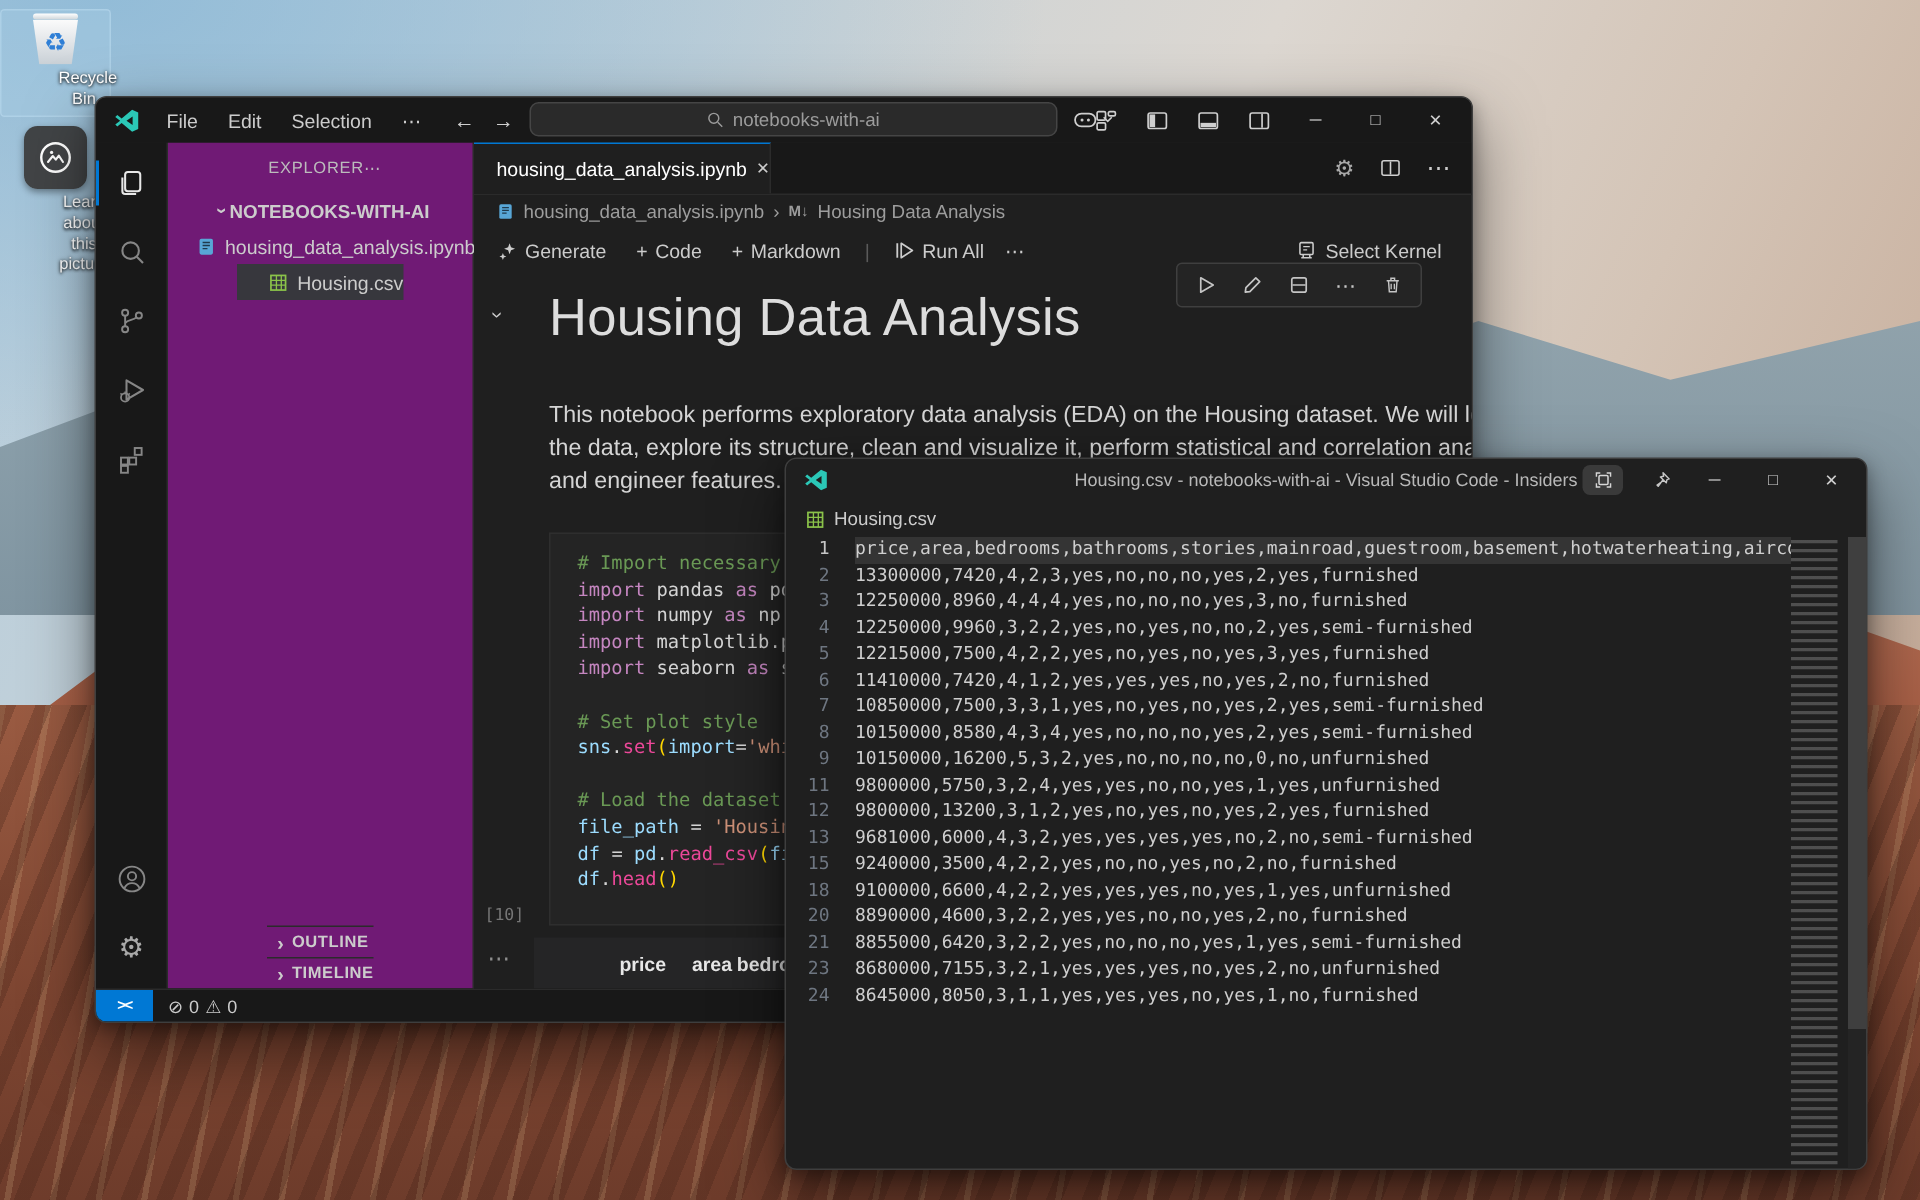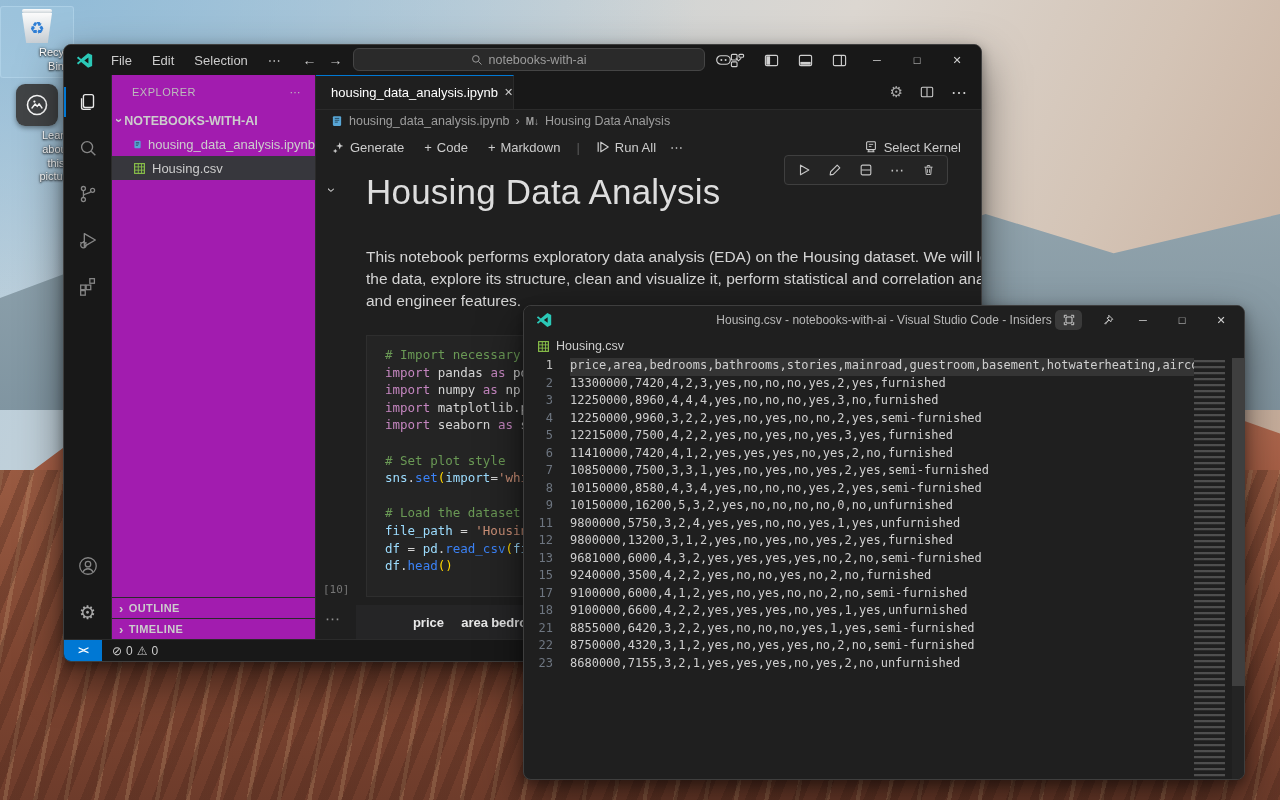--- a/index.html
+++ b/index.html
@@ -29,41 +29,41 @@
   .bin-body { width:30px; height:30px; margin:0 auto; background:linear-gradient(180deg,#fbfbfb,#c9d0d6); clip-path:polygon(0 0,100% 0,86% 100%,14% 100%); display:flex; align-items:center; justify-content:center; }
   .bin-body span { color:#2f7fd6; font-size:17px; line-height:1; }
   #icon-learn { left:0px; top:84px; }
   .learn-badge { width:42px; height:42px; margin:0 auto; background:rgba(58,58,58,.92); border-radius:9px; display:flex; align-items:center; justify-content:center; box-shadow:0 2px 5px rgba(0,0,0,.4); }
 
   
   .window { position:absolute; background:#1f1f1f; border:1px solid #3e3e3e; border-radius:8px; overflow:hidden; box-shadow:0 18px 44px rgba(0,0,0,.5),0 4px 12px rgba(0,0,0,.35); color:#cccccc; }
   .ctl { font-size:11px; color:#d0d0d0; width:20px; text-align:center; }
 
   
-  #win-main { left:63px; top:44px; width:919px; height:618px; z-index:5; display:flex; flex-direction:column; }
+  #win-main { left:63px; top:64px; width:919px; height:618px; z-index:5; display:flex; flex-direction:column; }
   .titlebar { position:relative; height:30px; background:#181818; display:flex; align-items:center; flex:0 0 30px; }
   .tb-logo { margin:0 10px 0 12px; display:flex; }
   .menus { display:flex; gap:4px; font-size:13px; color:#cccccc; }
   .menus span { padding:2px 8px; border-radius:5px; }
   .tb-center { position:absolute; left:50%; top:3px; transform:translateX(-50%); display:flex; align-items:center; gap:10px; }
   .nav-arrows { display:flex; gap:12px; color:#cfcfcf; font-size:14px; }
   .searchbox { width:352px; height:23px; background:#2a2a2a; border:1px solid #454545; border-radius:6px; display:flex; align-items:center; justify-content:center; gap:6px; font-size:12.5px; color:#9c9c9c; }
   .copilot { display:flex; align-items:center; gap:2px; color:#cfcfcf; }
   .tb-right { margin-left:auto; display:flex; align-items:center; gap:20px; padding-right:14px; }
   .layout-icons { display:flex; gap:19px; align-items:center; }
 
   .mw-body { flex:1; display:flex; min-height:0; }
   .activitybar { width:48px; background:#181818; border-right:1px solid #2b2b2b; display:flex; flex-direction:column; align-items:center; padding-top:4px; }
   .ab-item { position:relative; width:48px; height:46px; display:flex; align-items:center; justify-content:center; color:#868686; }
   .ab-item.active { color:#e7e7e7; }
   .ab-item.active::before { content:""; position:absolute; left:0; top:8px; bottom:8px; width:2px; background:#0078d4; }
   .ab-bottom { margin-top:auto; padding-bottom:4px; display:flex; flex-direction:column; align-items:center; }
   .gear-glyph { font-size:19px; color:#a8a8a8; }
 
-  .sidebar { width:204px; background:#a21caf; border-right:1px solid #2b2b2b; display:flex; flex-direction:column; font-size:13px; }
+  .sidebar { width:204px; background:#701a75; border-right:1px solid #2b2b2b; display:flex; flex-direction:column; font-size:13px;align-items:center; }
   .sb-header { height:34px; display:flex; align-items:center; justify-content:space-between; padding:0 14px 0 20px; font-size:11px; letter-spacing:.5px; color:#bcbcbc; }
   .sb-root { height:23px; display:flex; align-items:center; gap:3px; font-weight:700; color:#cccccc; padding-left:5px; font-size:12.5px; }
   .file-row { height:24px; display:flex; align-items:center; gap:6px; padding-left:21px; color:#cccccc; }
   .file-row.sel { background:#37373d; }
   .sb-bottom { margin-top:auto; }
   .sb-sec { height:21px; border-top:1px solid #2b2b2b; display:flex; align-items:center; gap:5px; padding-left:7px; font-size:11px; font-weight:700; letter-spacing:.4px; color:#cccccc; }
   .chev-r { display:inline-block; color:#cccccc; font-size:13px; }
   .chev-d { display:inline-block; transform:rotate(90deg); color:#cccccc; font-size:13px; }
 
   .editor { position:relative; flex:1; display:flex; flex-direction:column; background:#1f1f1f; min-width:0; }
@@ -79,21 +79,21 @@
   .kernel-btn { margin-left:auto; display:flex; align-items:center; gap:6px; }
 
   .cell-toolbar { position:absolute; top:80px; right:33px; z-index:6; display:flex; align-items:center; gap:17px; background:#242424; border:1px solid #3f3f3f; border-radius:4px; padding:6px 12px; color:#c5c5c5; }
 
   .nbarea { position:relative; flex:1; background:#1f1f1f; overflow:hidden; }
   .md-chev { position:absolute; left:14px; top:20px; color:#cccccc; font-size:14px; transform:rotate(90deg); }
   .nb-h1 { position:absolute; left:50px; top:10px; font-size:35px; font-weight:300; color:#dddddd; letter-spacing:.2px; }
   .nb-p { position:absolute; left:50px; top:84px; width:656px; font-size:15.5px; line-height:1.42; color:#d4d4d4; }
   .code-cell { position:absolute; left:50px; right:13px; top:173px; height:262px; background:#242424; border:1px solid #2e2e2e; padding:11px 0 0 18px; font-family:"DejaVu Sans Mono",monospace; font-size:12.5px; }
   .code-line { height:17.6px; white-space:pre; }
-  .tk-cm{color:#6a9955;} .tk-kw{color:#c586c0;} .tk-pl{color:#d4d4d4;} .tk-fn{color:#3b82f6;} .tk-vr{color:#9cdcfe;} .tk-st{color:#ce9178;} .tk-br{color:#ffd700;}
+  .tk-cm{color:#6a9955;} .tk-kw{color:#c586c0;} .tk-pl{color:#d4d4d4;} .tk-fn{color:#ec4899;} .tk-vr{color:#9cdcfe;} .tk-st{color:#ce9178;} .tk-br{color:#ffd700;}
   .exec-count { position:absolute; left:7px; top:421px; font-family:"DejaVu Sans Mono",monospace; font-size:11px; color:#767676; }
   .cell-more { position:absolute; left:9px; top:448px; color:#8f8f8f; font-size:15px; letter-spacing:1px; }
   .out-band { position:absolute; left:40px; right:13px; top:443px; height:34px; background:#252526; display:flex; align-items:center; font-size:13px; font-weight:700; color:#e8e8e8; }
   .out-band span { display:inline-block; text-align:right; }
   .oc1{width:88px;} .oc2{width:44px;} .oc3{width:66px;}
 
   .statusbar { height:22px; background:#181818; border-top:1px solid #2b2b2b; display:flex; align-items:center; font-size:12px; color:#cccccc; flex:0 0 22px; }
   .remote { width:38px; height:100%; background:#0078d4; color:#fff; display:flex; align-items:center; justify-content:center; font-size:10px; font-weight:700; letter-spacing:-1px; }
   .problems { display:flex; align-items:center; gap:4px; padding-left:10px; }
   .problems .pico { font-size:12px; }
@@ -464,24 +464,24 @@
         <div class="csv-row"><span class="csv-num">4</span><span class="csv-text">12250000,9960,3,2,2,yes,no,yes,no,no,2,yes,semi-furnished</span></div>
         <div class="csv-row"><span class="csv-num">5</span><span class="csv-text">12215000,7500,4,2,2,yes,no,yes,no,yes,3,yes,furnished</span></div>
         <div class="csv-row"><span class="csv-num">6</span><span class="csv-text">11410000,7420,4,1,2,yes,yes,yes,no,yes,2,no,furnished</span></div>
         <div class="csv-row"><span class="csv-num">7</span><span class="csv-text">10850000,7500,3,3,1,yes,no,yes,no,yes,2,yes,semi-furnished</span></div>
         <div class="csv-row"><span class="csv-num">8</span><span class="csv-text">10150000,8580,4,3,4,yes,no,no,no,yes,2,yes,semi-furnished</span></div>
         <div class="csv-row"><span class="csv-num">9</span><span class="csv-text">10150000,16200,5,3,2,yes,no,no,no,no,0,no,unfurnished</span></div>
         <div class="csv-row"><span class="csv-num">11</span><span class="csv-text">9800000,5750,3,2,4,yes,yes,no,no,yes,1,yes,unfurnished</span></div>
         <div class="csv-row"><span class="csv-num">12</span><span class="csv-text">9800000,13200,3,1,2,yes,no,yes,no,yes,2,yes,furnished</span></div>
         <div class="csv-row"><span class="csv-num">13</span><span class="csv-text">9681000,6000,4,3,2,yes,yes,yes,yes,no,2,no,semi-furnished</span></div>
         <div class="csv-row"><span class="csv-num">15</span><span class="csv-text">9240000,3500,4,2,2,yes,no,no,yes,no,2,no,furnished</span></div>
-        <div class="csv-row"><span class="csv-num">17</span><span class="csv-text">9100000,6000,4,1,2,yes,no,yes,no,no,2,no,semi-furnished</span></div>
         <div class="csv-row"><span class="csv-num">18</span><span class="csv-text">9100000,6600,4,2,2,yes,yes,yes,no,yes,1,yes,unfurnished</span></div>
+        <div class="csv-row"><span class="csv-num">20</span><span class="csv-text">8890000,4600,3,2,2,yes,yes,no,no,yes,2,no,furnished</span></div>
         <div class="csv-row"><span class="csv-num">21</span><span class="csv-text">8855000,6420,3,2,2,yes,no,no,no,yes,1,yes,semi-furnished</span></div>
-        <div class="csv-row"><span class="csv-num">22</span><span class="csv-text">8750000,4320,3,1,2,yes,no,yes,yes,no,2,no,semi-furnished</span></div>
         <div class="csv-row"><span class="csv-num">23</span><span class="csv-text">8680000,7155,3,2,1,yes,yes,yes,no,yes,2,no,unfurnished</span></div>
+        <div class="csv-row"><span class="csv-num">24</span><span class="csv-text">8645000,8050,3,1,1,yes,yes,yes,no,yes,1,no,furnished</span></div>
       </div>
     <div class="minimap"></div>
     <div class="csv-scroll">
         <div class="csv-thumb"></div>
       </div>
   </div>
 </div>
 
 </body></html>

